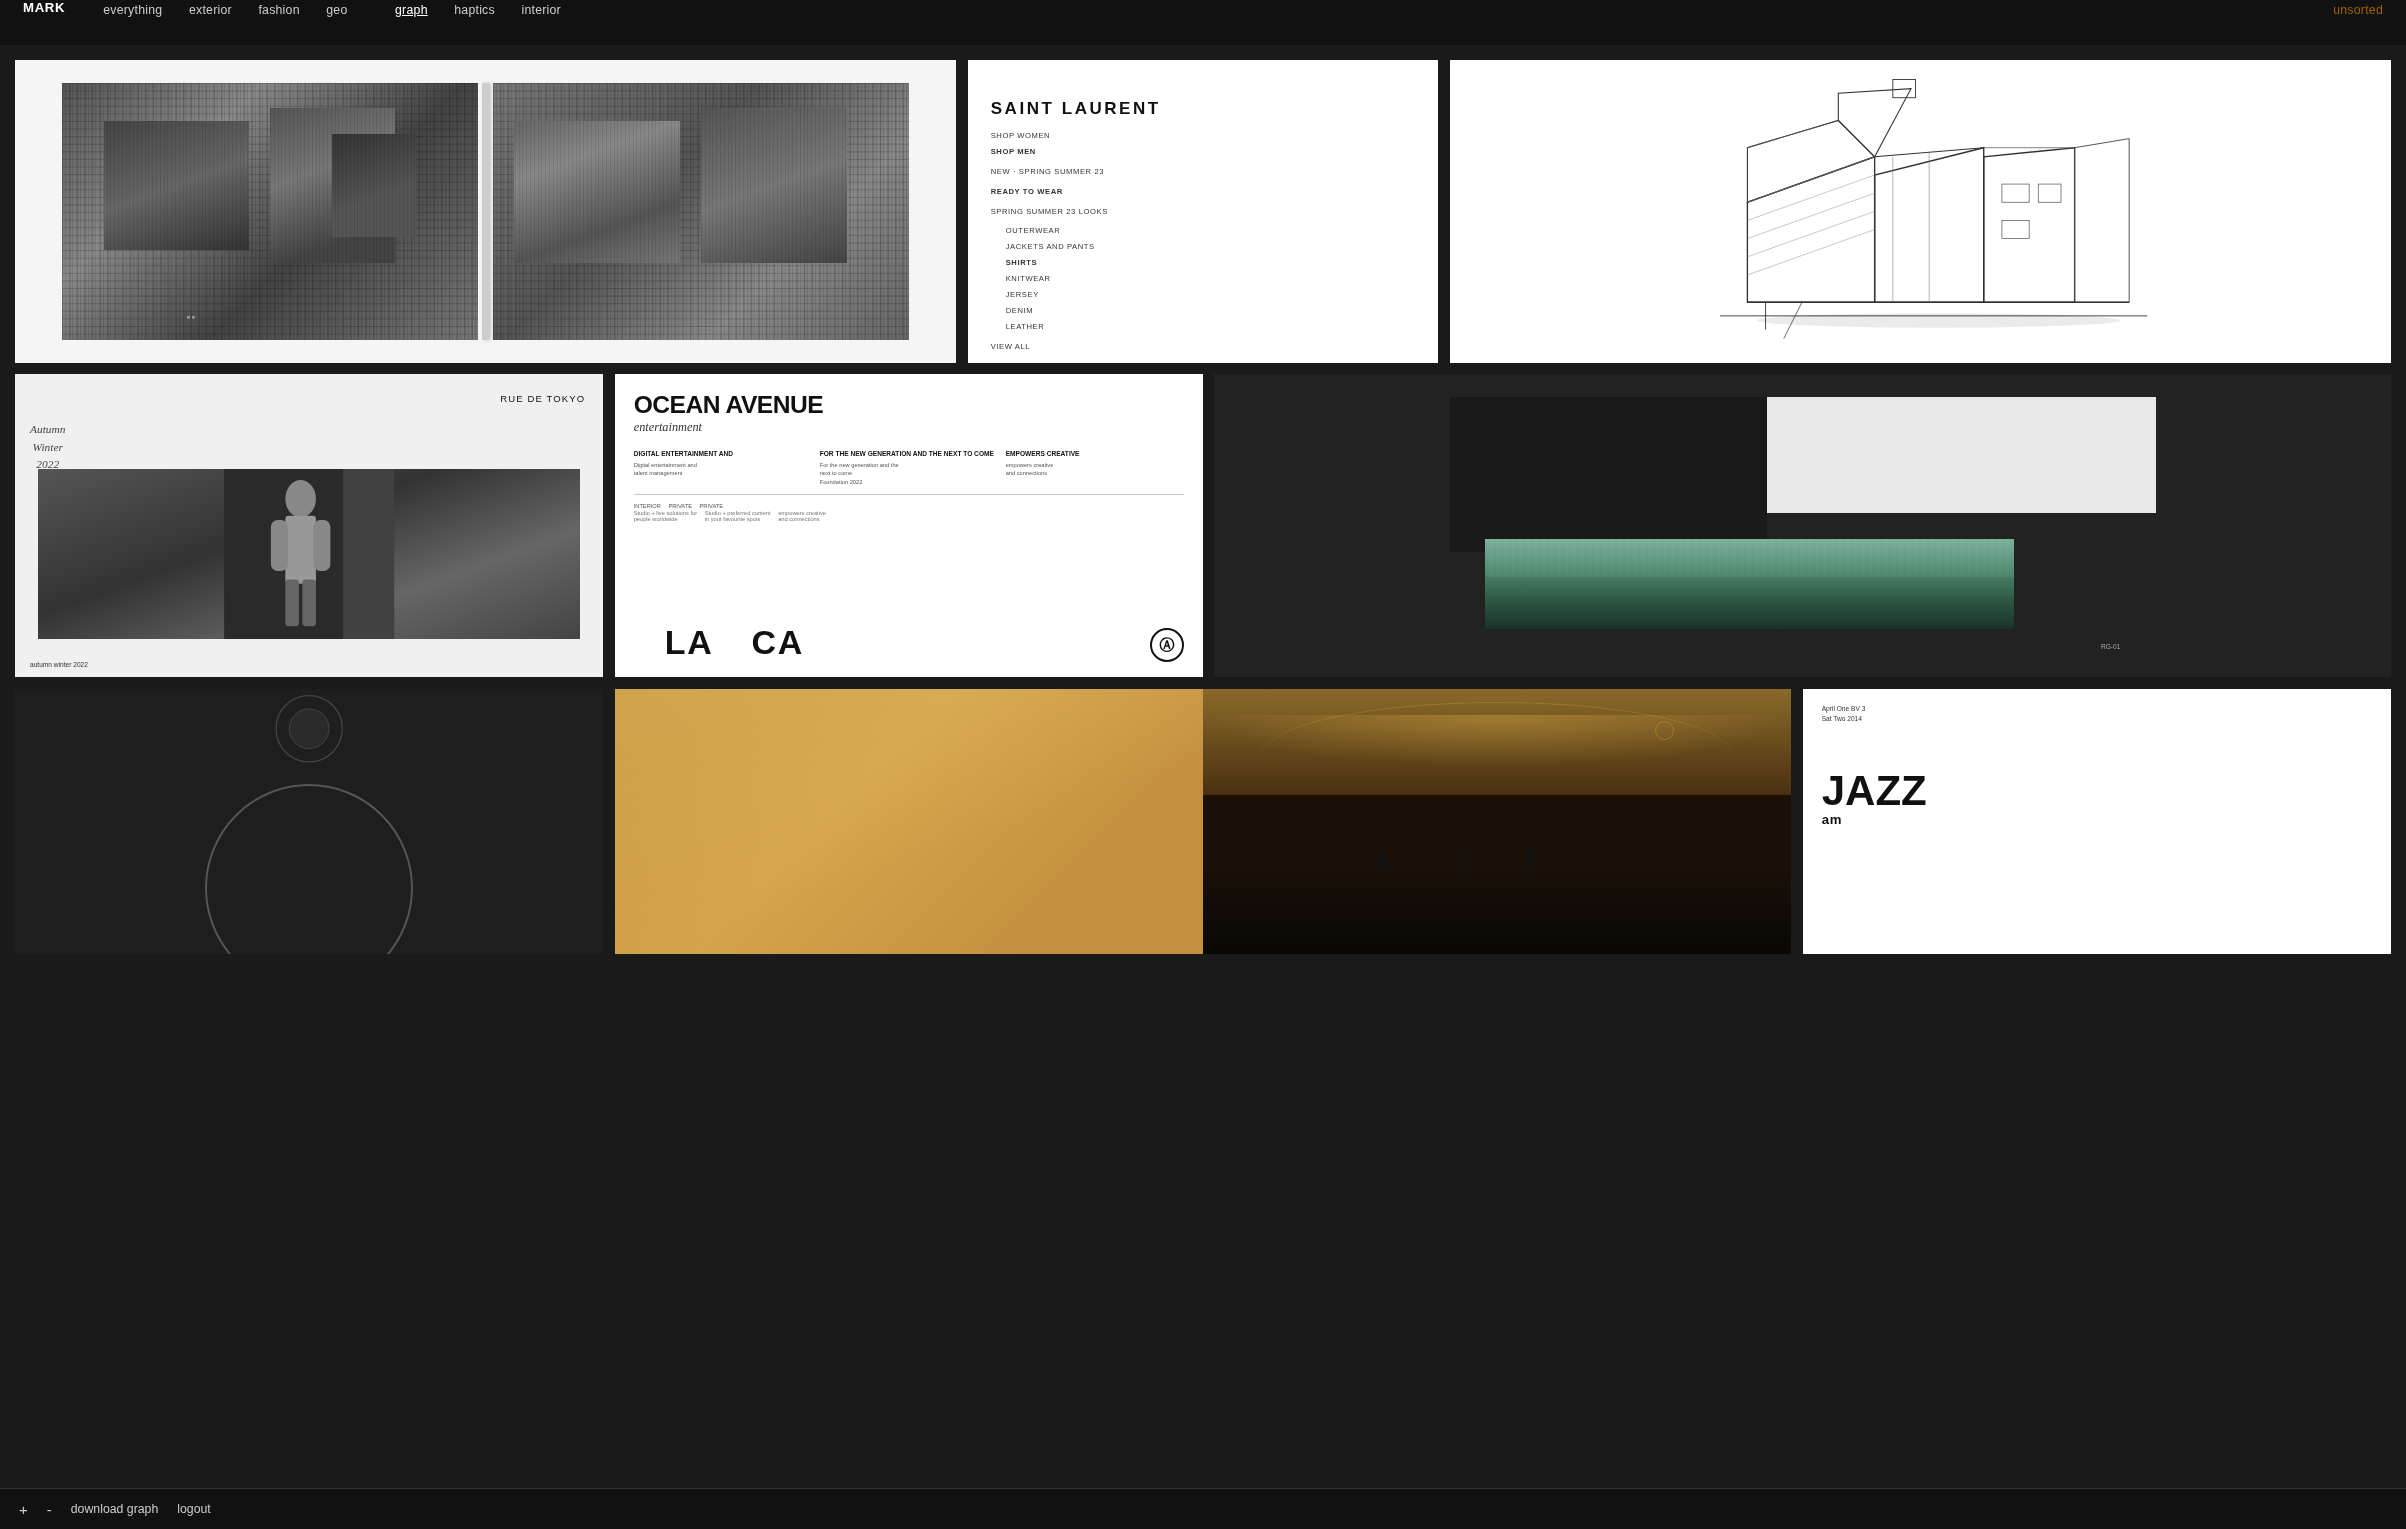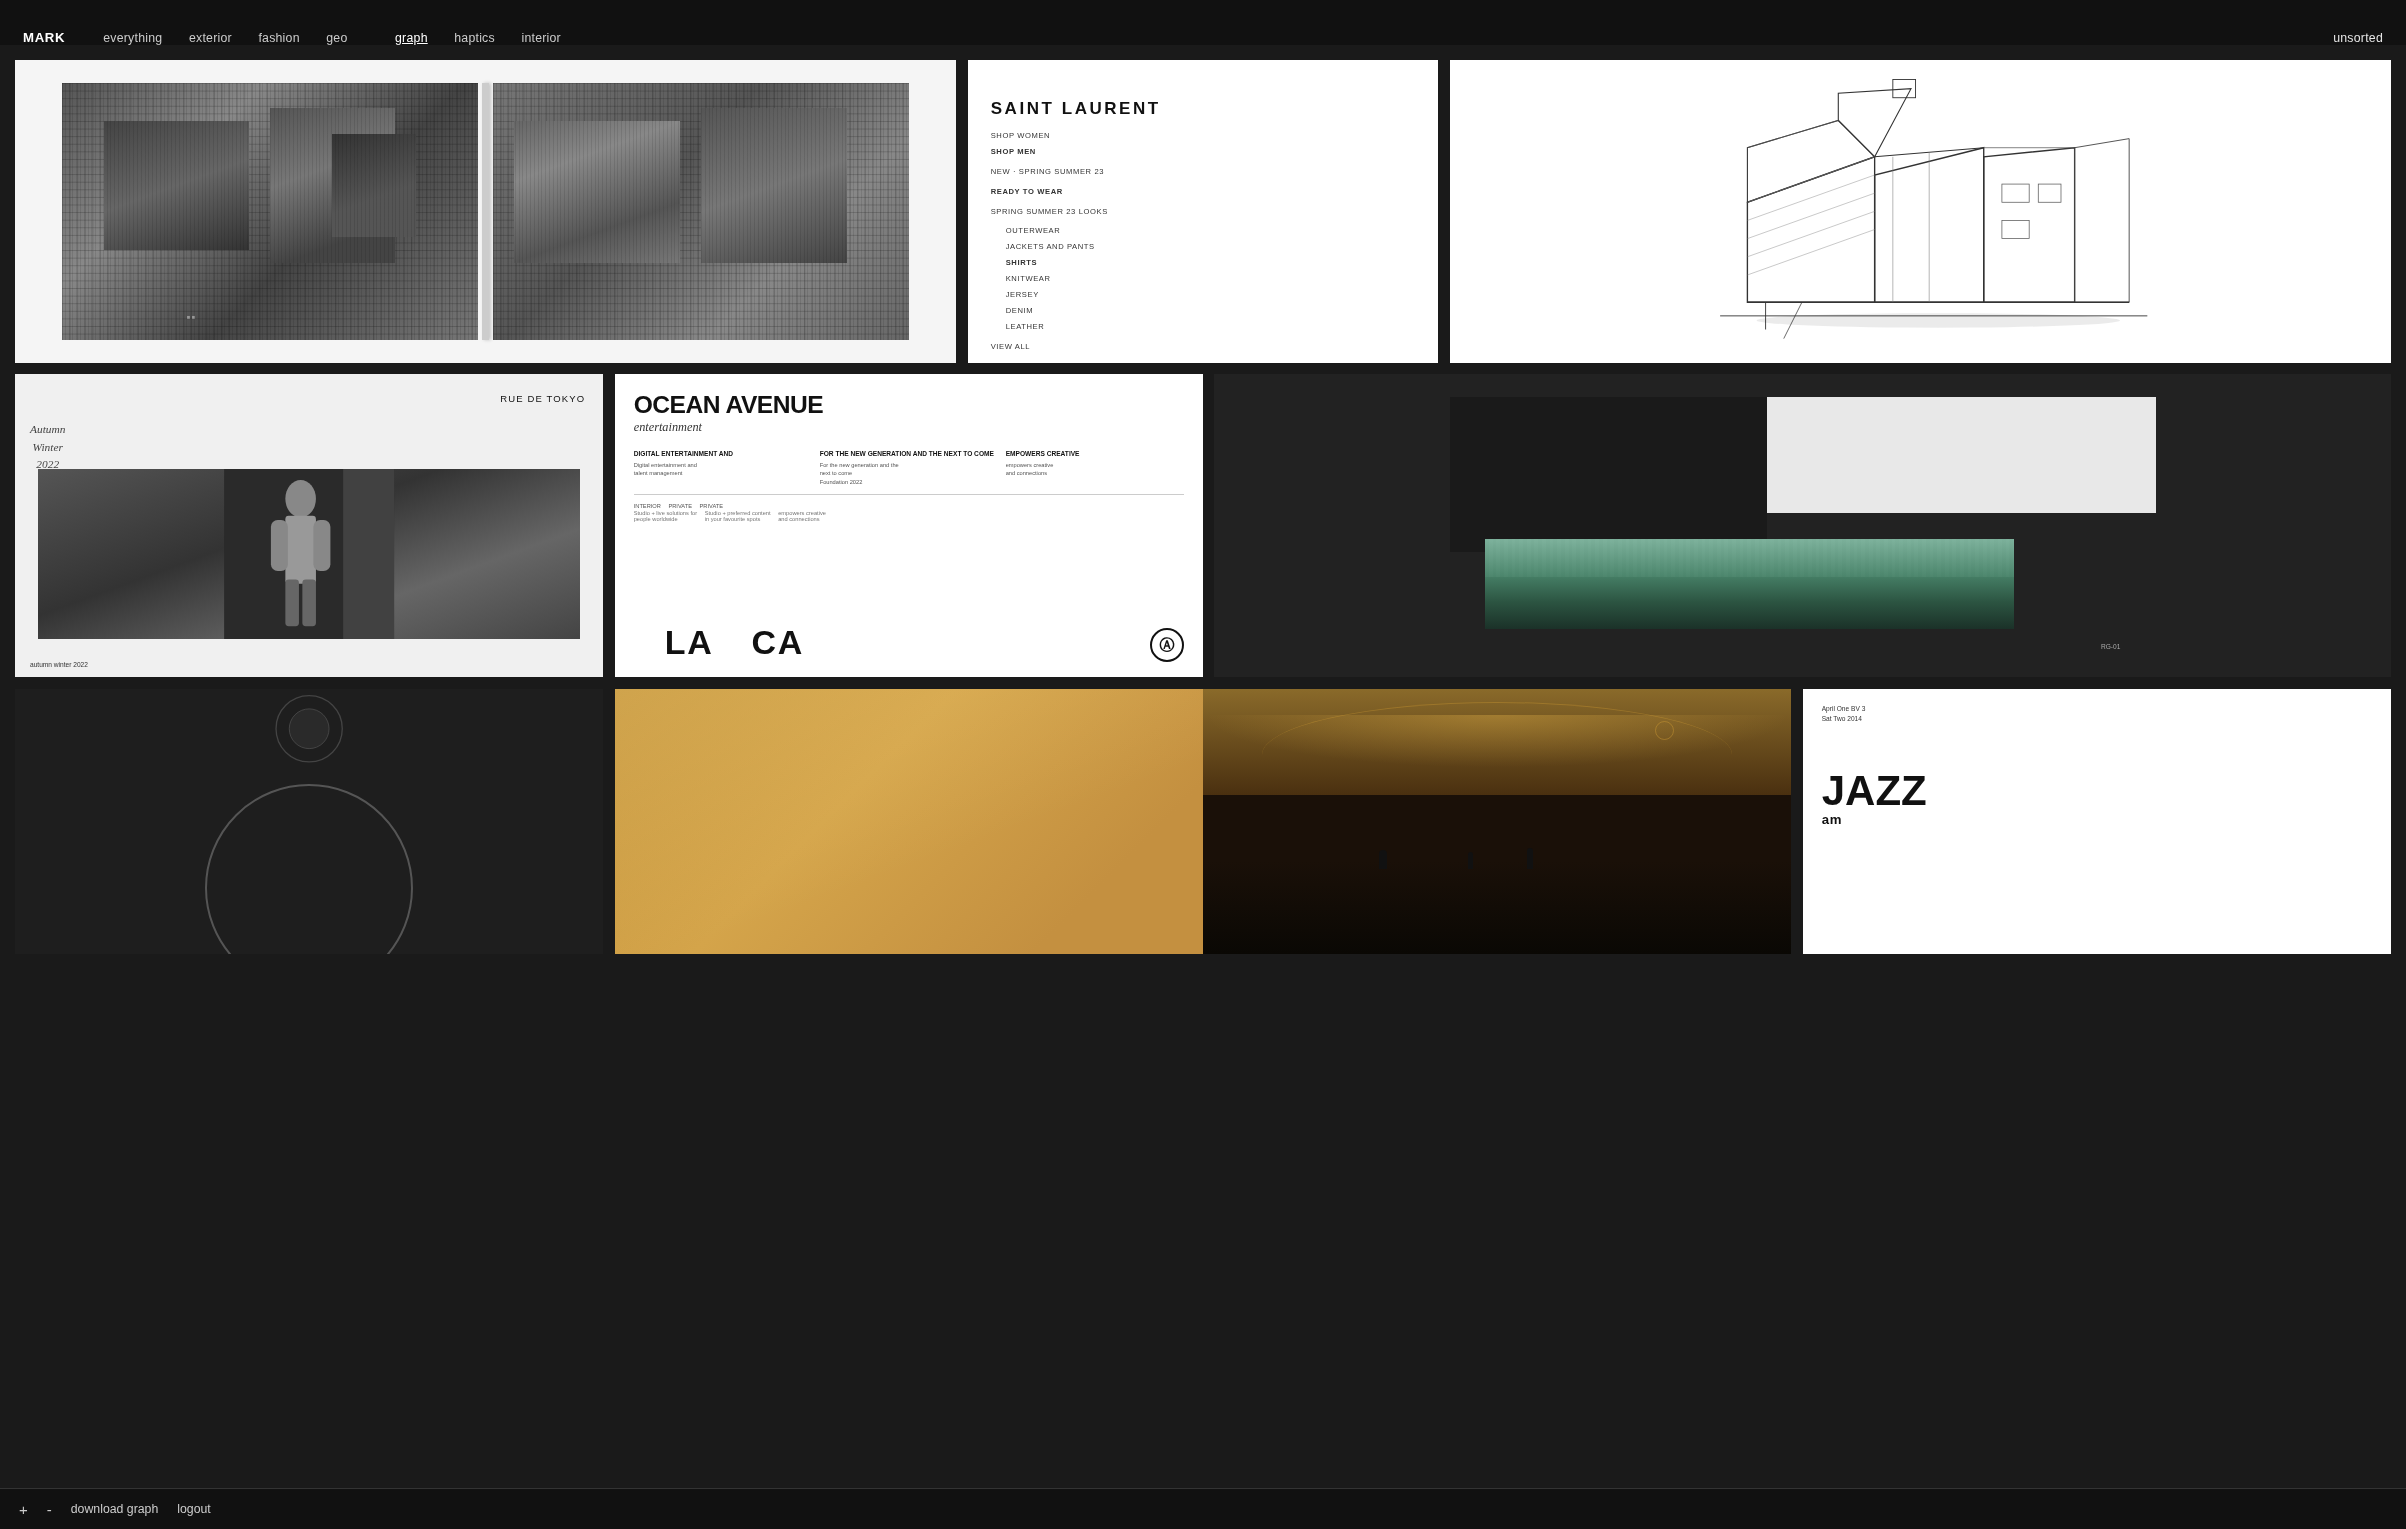--- a/index.html
+++ b/index.html
@@ -7,21 +7,21 @@
       background-color: #1a1a1a;
       font-family: 'Helvetica Neue', Helvetica, Arial, sans-serif;
       color: #fff;
       min-height: 100vh;
     }
 
     
     nav {
       background-color: #111;
       display: flex;
-      align-items: flex-end;
+      align-items: flex-start;
       padding: 0 23px;
       height: 45px;
       position: sticky;
       top: 0;
       z-index: 100;
     }
     .nav-logo {
       font-size: 13.2px;
       font-weight: 700;
       letter-spacing: 0.05em;
@@ -40,21 +40,21 @@
       font-size: 12.3px;
       letter-spacing: 0.02em;
     }
     .nav-links li a.active {
       color: #fff;
       text-decoration: underline;
       margin-left: 21px;
     }
     .nav-spacer { flex: 1; }
     .nav-right a {
-      color: #e5e5e5;
+      color: #a16207;
       text-decoration: none;
       font-size: 12.3px;
       letter-spacing: 0.02em;
     }
 
     
     .main-content {
       padding: 15px;
     }
 

